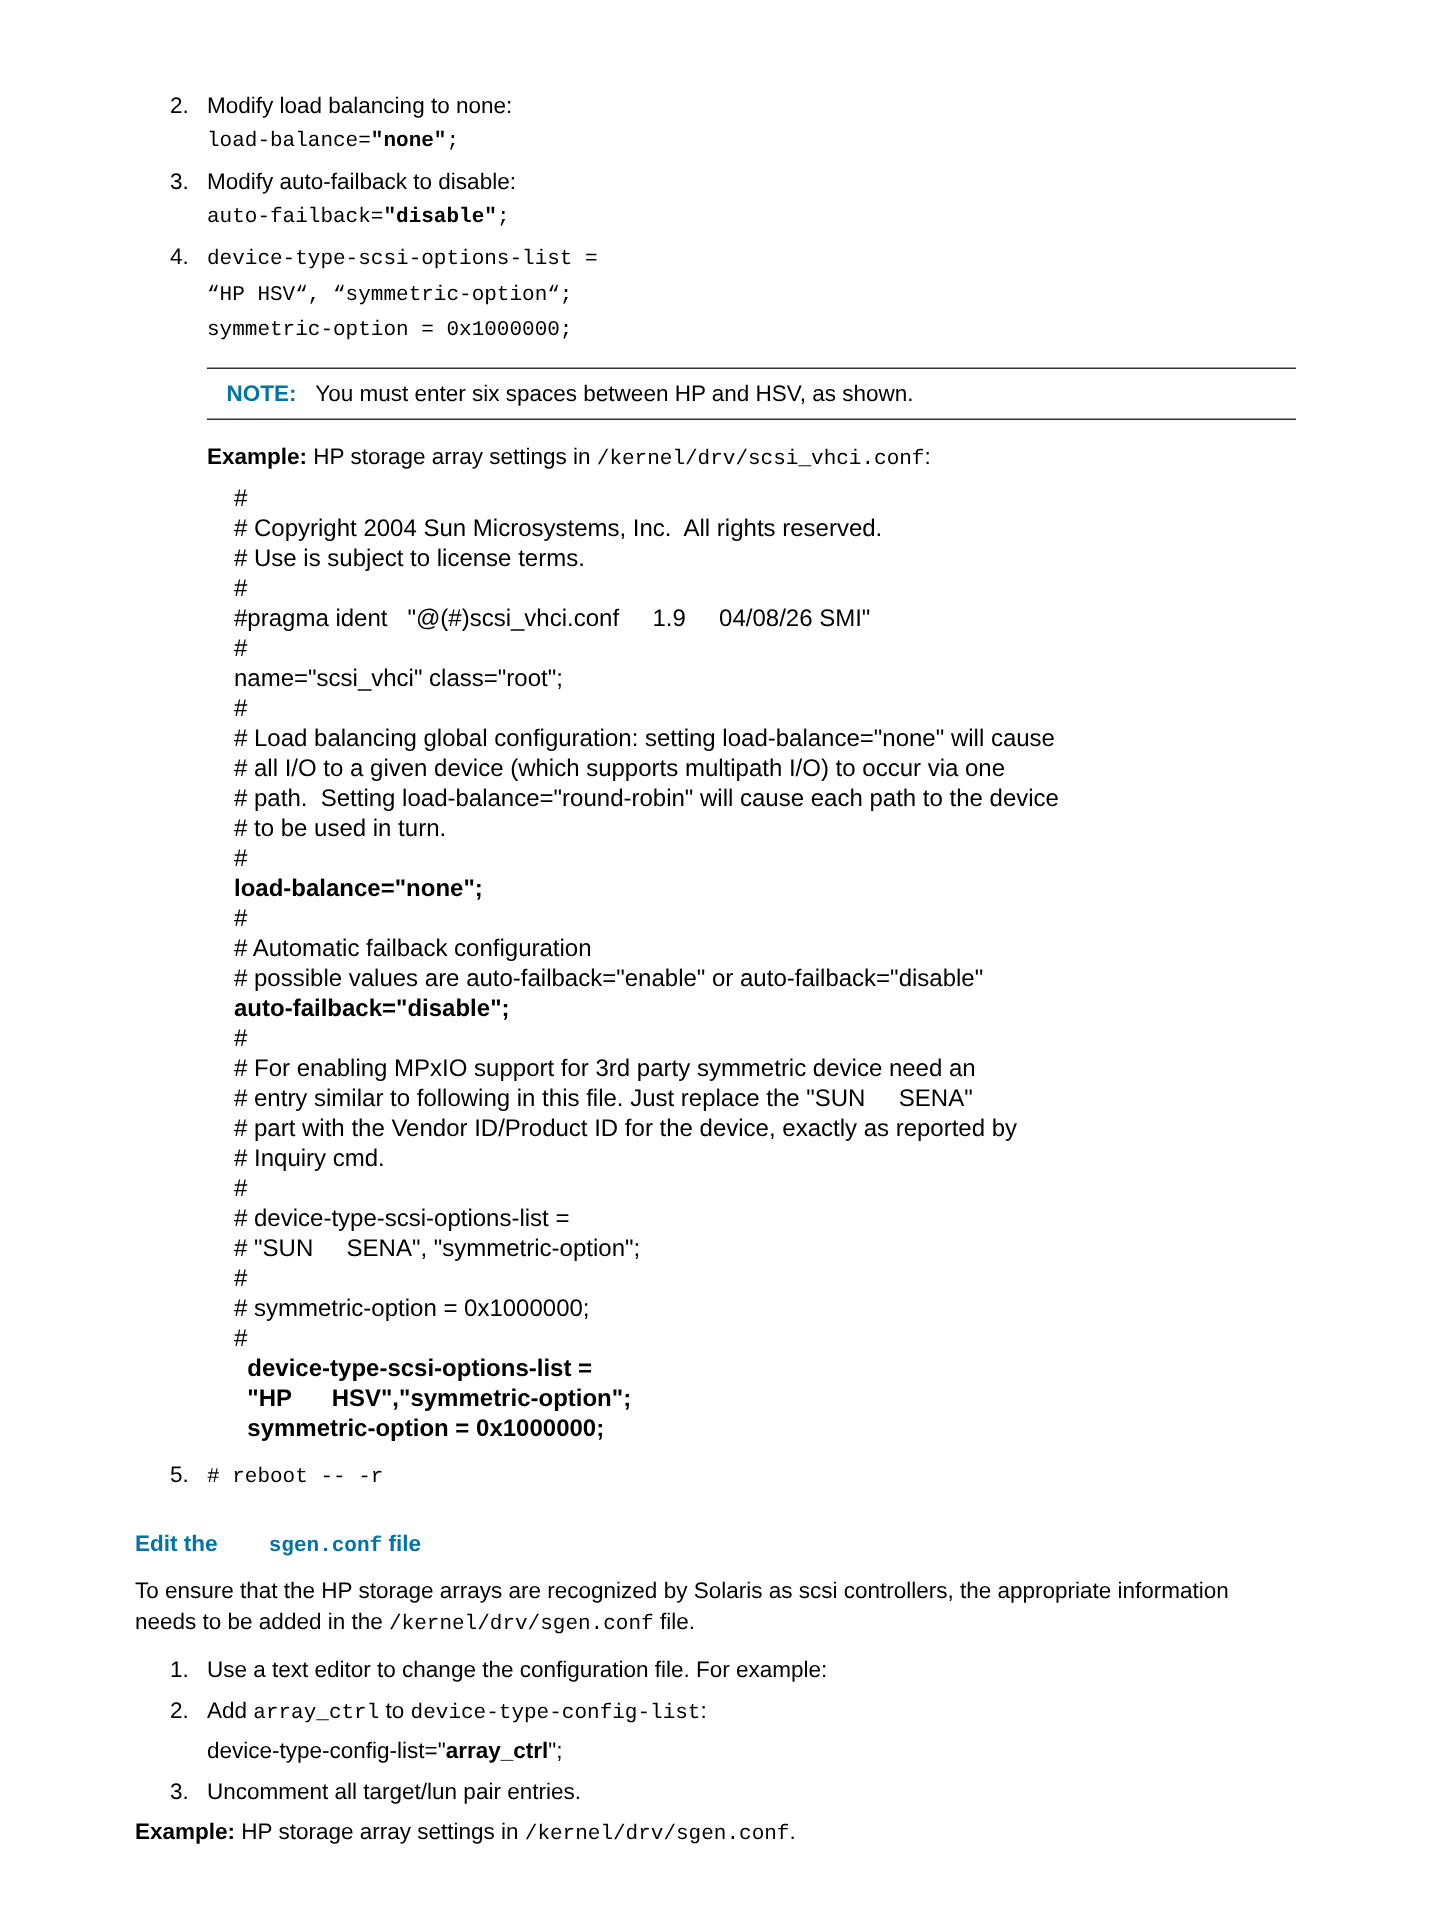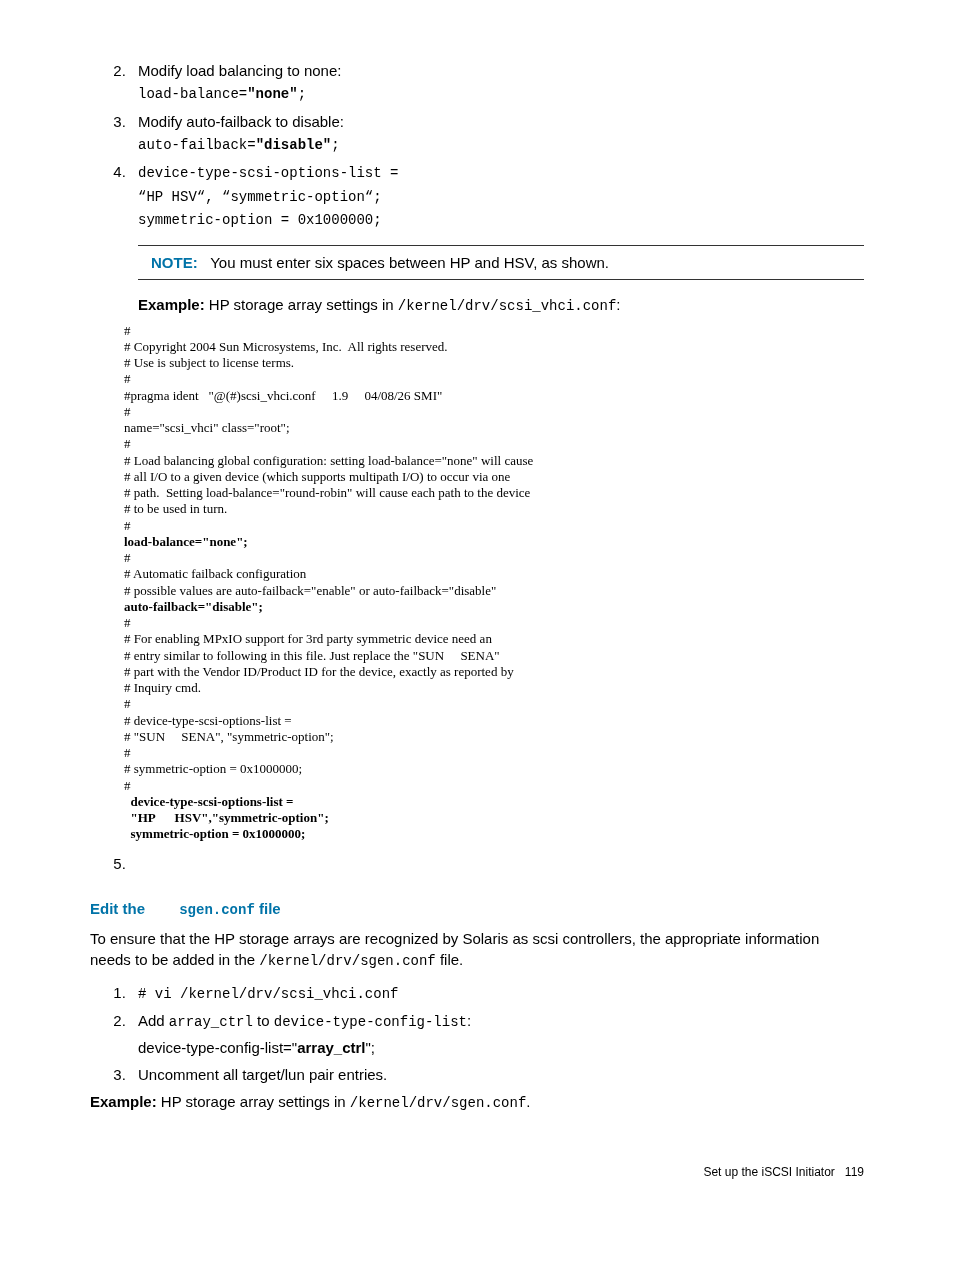--- a/index.html
+++ b/index.html
@@ -44,23 +44,23 @@
   }
   .note-label {
     color: #0073a8;
     font-weight: bold;
   }
   .example-row {
     margin-left: 48px;
     margin-bottom: 6px;
   }
   pre.codeblock {
-    font-family: Liberation Serif, serif;
-    font-size: 13px;
-    margin: 4px 0 10px 34px;
+    font-family: Liberation Sans, sans-serif;
+    font-size: 16px;
+    margin: 4px 0 10px 66px;
     white-space: pre;
     line-height: 1.25;
   }
   .codebold { font-weight: bold; }
   h4.section-h {
     color: #0073a8;
     font-size: 15px;
     margin: 24px 0 8px 0;
     font-weight: bold;
   }
@@ -134,34 +134,35 @@
 <span># "SUN     SENA", "symmetric-option";</span>
 <span>#</span>
 <span># symmetric-option = 0x1000000;</span>
 <span>#</span>
 <span class="codebold">  device-type-scsi-options-list =</span>
 <span class="codebold">  "HP      HSV","symmetric-option";</span>
 <span class="codebold">  symmetric-option = 0x1000000;</span></pre>
 
 <ol class="main-list" start="5">
   <li>
+    <div class="indent-block mono"># reboot -- -r</div>
   </li>
 </ol>
 
 <h4 class="section-h">
   <span>Edit the </span><span class="mono">sgen.conf</span><span> file</span>
 </h4>
 
 <p class="body-p">
   <span>To ensure that the HP storage arrays are recognized by Solaris as scsi controllers, the appropriate information needs to be added in the </span><span class="mono">/kernel/drv/sgen.conf</span><span> file.</span>
 </p>
 
 <ol class="main-list">
   <li>
-    <div class="indent-block mono"># vi /kernel/drv/scsi_vhci.conf</div>
+    <span>Use a text editor to change the configuration file. For example:</span>
   </li>
   <li>
     <span>Add </span><span class="mono">array_ctrl</span><span> to </span><span class="mono">device-type-config-list</span><span>:</span>
     <div class="indent-block">
       <span>device-type-config-list="</span><span class="bold">array_ctrl</span><span>";</span>
     </div>
   </li>
   <li>
     <span>Uncomment all target/lun pair entries.</span>
   </li>

